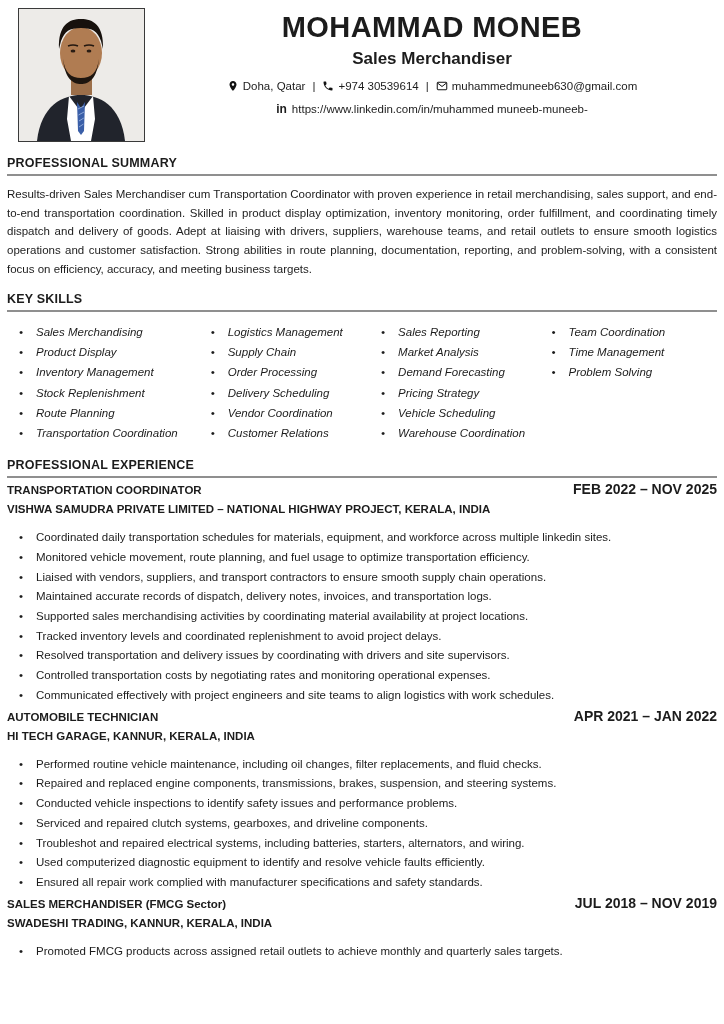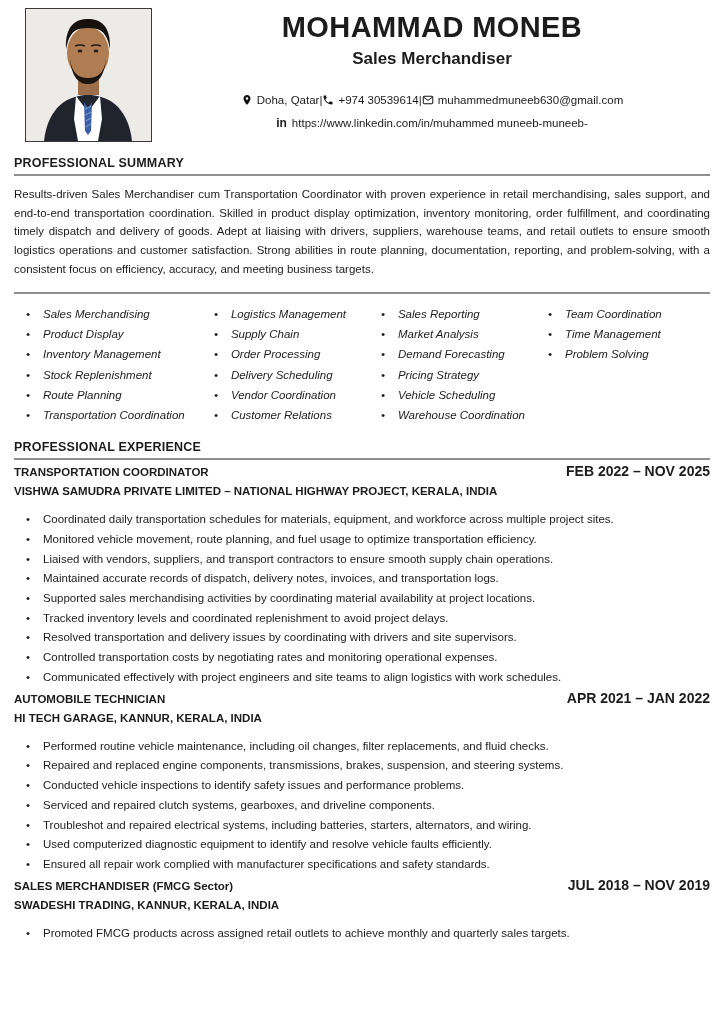--- a/index.html
+++ b/index.html
@@ -1,34 +1,34 @@
 <!DOCTYPE html>
 <html><head>
 <meta charset="utf-8">
 <style>
   html, body { margin:0; padding:0; background:#ffffff; }
   body { font-family: "Liberation Sans", sans-serif; color:#1c1c1c; }
   .page {
     position:relative; width:724px; height:1024px; margin:0 auto;
-    background:#ffffff; box-sizing:border-box; padding:0 14px; overflow:hidden;
+    background:#ffffff; box-sizing:border-box; padding:0 7px; overflow:hidden;
   }
 
   
   .header { position:relative; min-height:150px; }
   .photo-frame {
     position:absolute; left:11px; top:8px; width:125px; height:132px;
     border:1px solid #3a3a3a; overflow:hidden; background:#eceae7;
   }
   .photo-frame svg { display:block; width:100%; height:100%; }
   .header-text { margin-left:140px; text-align:center; padding-top:12px; }
   .name { font-size:29px; font-weight:bold; letter-spacing:0.4px; line-height:1.1; }
   .subtitle { font-size:17px; font-weight:bold; margin-top:5px; }
   .contact-line {
     display:flex; align-items:center; justify-content:center;
-    font-size:11.5px; margin-top:25px;
+    gap:7px; font-size:11.5px; margin-top:11px;
   }
   .contact-item { display:flex; align-items:center; gap:4px; white-space:nowrap; }
   .contact-icon svg { display:block; width:12px; height:12px; }
   .sep { color:#1c1c1c; }
   .linkedin-line { font-size:11.5px; margin-top:10px; display:flex; justify-content:center; gap:5px; align-items:center; }
   .in-badge { font-weight:bold; font-size:12px; }
 
   
   .section-heading { font-size:12.5px; font-weight:bold; letter-spacing:0.2px; }
   .rule { border:none; border-top:2px solid #8f8f8f; margin:4px 0 0 0; }
@@ -121,20 +121,21 @@
     </div>
   </div>
 
   <div class="summary-section">
     <div class="section-heading">PROFESSIONAL SUMMARY</div>
     <hr class="rule">
     <div class="summary-text">Results-driven Sales Merchandiser cum Transportation Coordinator with proven experience in retail merchandising, sales support, and end-to-end transportation coordination. Skilled in product display optimization, inventory monitoring, order fulfillment, and coordinating timely dispatch and delivery of goods. Adept at liaising with drivers, suppliers, warehouse teams, and retail outlets to ensure smooth logistics operations and customer satisfaction. Strong abilities in route planning, documentation, reporting, and problem-solving, with a consistent focus on efficiency, accuracy, and meeting business targets.</div>
   </div>
 
   <div class="skills-section">
+    <div class="section-heading">KEY SKILLS</div>
     <hr class="rule">
     <div class="skills-row">
       <div class="skills-col">
         <ul class="blist">
           <li>Sales Merchandising</li>
           <li>Product Display</li>
           <li>Inventory Management</li>
           <li>Stock Replenishment</li>
           <li>Route Planning</li>
           <li>Transportation Coordination</li>
@@ -174,21 +175,21 @@
     <div class="section-heading">PROFESSIONAL EXPERIENCE</div>
     <hr class="rule">
 
     <div class="job">
       <div class="job-head">
         <span class="job-title">TRANSPORTATION COORDINATOR</span>
         <span class="job-dates">FEB 2022 – NOV 2025</span>
       </div>
       <div class="job-company">VISHWA SAMUDRA PRIVATE LIMITED – NATIONAL HIGHWAY PROJECT, KERALA, INDIA</div>
       <ul class="blist job-bullets">
-        <li>Coordinated daily transportation schedules for materials, equipment, and workforce across multiple project sites.</li>
+        <li>Coordinated daily transportation schedules for materials, equipment, and workforce across multiple linkedin sites.</li>
         <li>Monitored vehicle movement, route planning, and fuel usage to optimize transportation efficiency.</li>
         <li>Liaised with vendors, suppliers, and transport contractors to ensure smooth supply chain operations.</li>
         <li>Maintained accurate records of dispatch, delivery notes, invoices, and transportation logs.</li>
         <li>Supported sales merchandising activities by coordinating material availability at project locations.</li>
         <li>Tracked inventory levels and coordinated replenishment to avoid project delays.</li>
         <li>Resolved transportation and delivery issues by coordinating with drivers and site supervisors.</li>
         <li>Controlled transportation costs by negotiating rates and monitoring operational expenses.</li>
         <li>Communicated effectively with project engineers and site teams to align logistics with work schedules.</li>
       </ul>
     </div>

